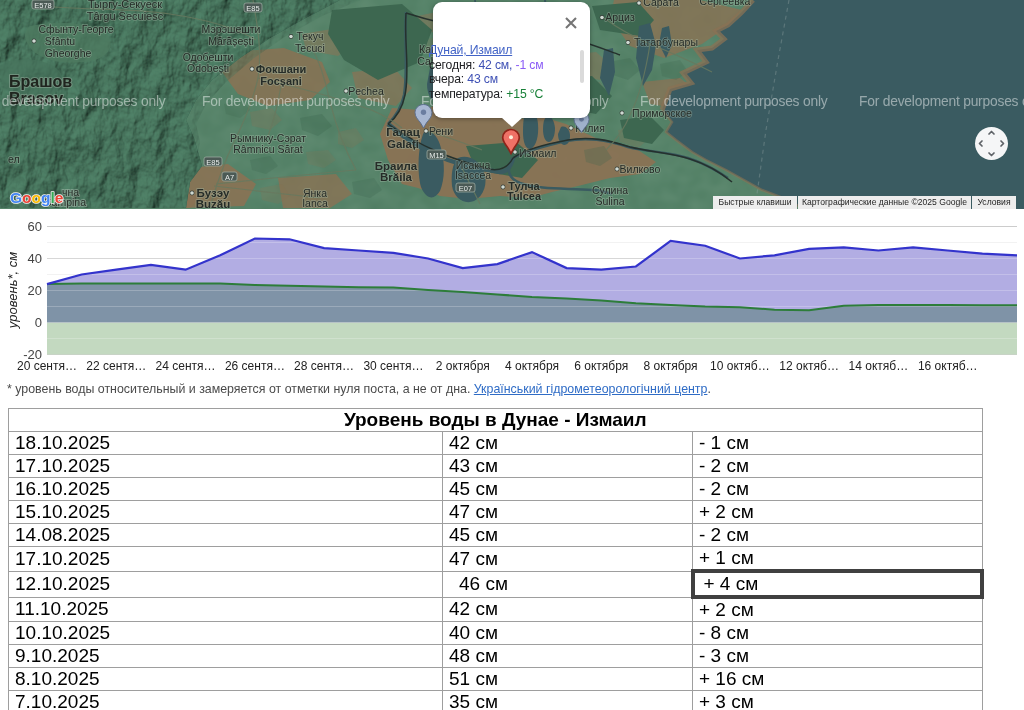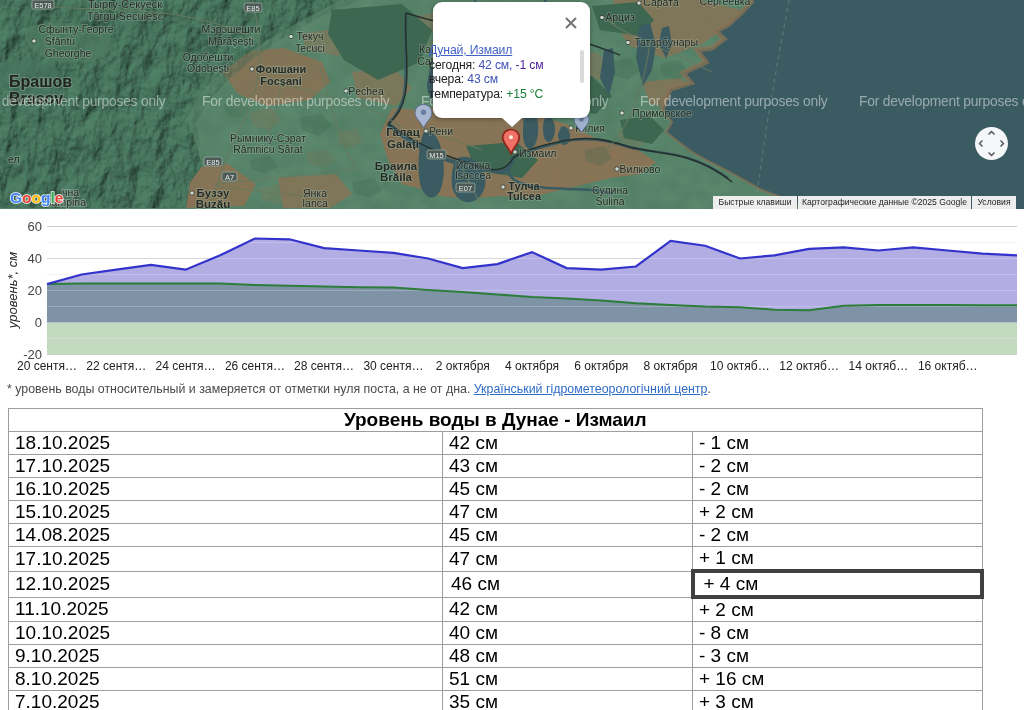--- a/index.html
+++ b/index.html
@@ -278,21 +278,21 @@
     <path d="M982,141 L979.5,143.5 L982,146"></path>
     <path d="M1001,141 L1003.5,143.5 L1001,146"></path>
   </g>
 </g>
 </svg>
 
 <div class="abs" style="left:433px;top:2px;width:157px;height:116px;background:#fff;border-radius:9px;box-shadow:0 1px 4px rgba(0,0,0,0.35);"></div>
 <div class="abs" style="left:501px;top:117px;width:0;height:0;border-left:11px solid transparent;border-right:11px solid transparent;border-top:10px solid #fff;"></div>
 <div class="abs" style="left:429px;top:43px;font-size:12.2px;letter-spacing:-0.15px;line-height:14.6px;color:#202124;white-space:nowrap;">
   <div><a style="color:#4263c6;text-decoration:underline;">Дунай, Измаил</a></div>
-  <div>сегодня: <span style="color:#3f51b5;">42 см,</span> <span style="color:#4c1d95;">-1 см</span></div>
+  <div>сегодня: <span style="color:#3f51b5;">42 см,</span> <span style="color:#8b5cf6;">-1 см</span></div>
   <div>вчера: <span style="color:#3f51b5;">43 см</span></div>
   <div>температура: <span style="color:#188038;">+15 °C</span></div>
 </div>
 <svg class="abs" style="left:564px;top:16px;" width="14" height="14" viewBox="0 0 14 14">
   <path d="M2,2 L12,12 M12,2 L2,12" stroke="#757575" stroke-width="2.1" fill="none"></path>
 </svg>
 <div class="abs" style="left:580px;top:50px;width:4px;height:33px;background:#dadada;border-radius:2px;"></div>
 </div>
 
 <svg class="abs" style="left:0;top:208px;" width="1024" height="170" viewBox="0 0 1024 170">
@@ -390,21 +390,21 @@
           <td style="border:1px solid #9e9e9e;padding-left:6px;">45 см</td>
           <td style="border:1px solid #9e9e9e;padding-left:6px;">- 2 см</td>
         </tr>
   <tr style="height:21.66px;">
           <td style="border:1px solid #9e9e9e;padding-left:6px;">17.10.2025</td>
           <td style="border:1px solid #9e9e9e;padding-left:6px;">47 см</td>
           <td style="border:1px solid #9e9e9e;padding-left:6px;">+ 1 см</td>
         </tr>
   <tr style="height:21.66px;">
           <td style="border:1px solid #9e9e9e;padding-left:6px;">12.10.2025</td>
-          <td style="border:1px solid #9e9e9e;padding-left:8px;">46 см</td>
+          <td style="border:1px solid #9e9e9e;padding-left:16px;">46 см</td>
           <td style="border:4px solid #404040;padding-left:9px;">+ 4 см</td>
         </tr>
   <tr style="height:21.66px;">
           <td style="border:1px solid #9e9e9e;padding-left:6px;">11.10.2025</td>
           <td style="border:1px solid #9e9e9e;padding-left:6px;">42 см</td>
           <td style="border:1px solid #9e9e9e;padding-left:6px;">+ 2 см</td>
         </tr>
   <tr style="height:21.66px;">
           <td style="border:1px solid #9e9e9e;padding-left:6px;">10.10.2025</td>
           <td style="border:1px solid #9e9e9e;padding-left:6px;">40 см</td>

